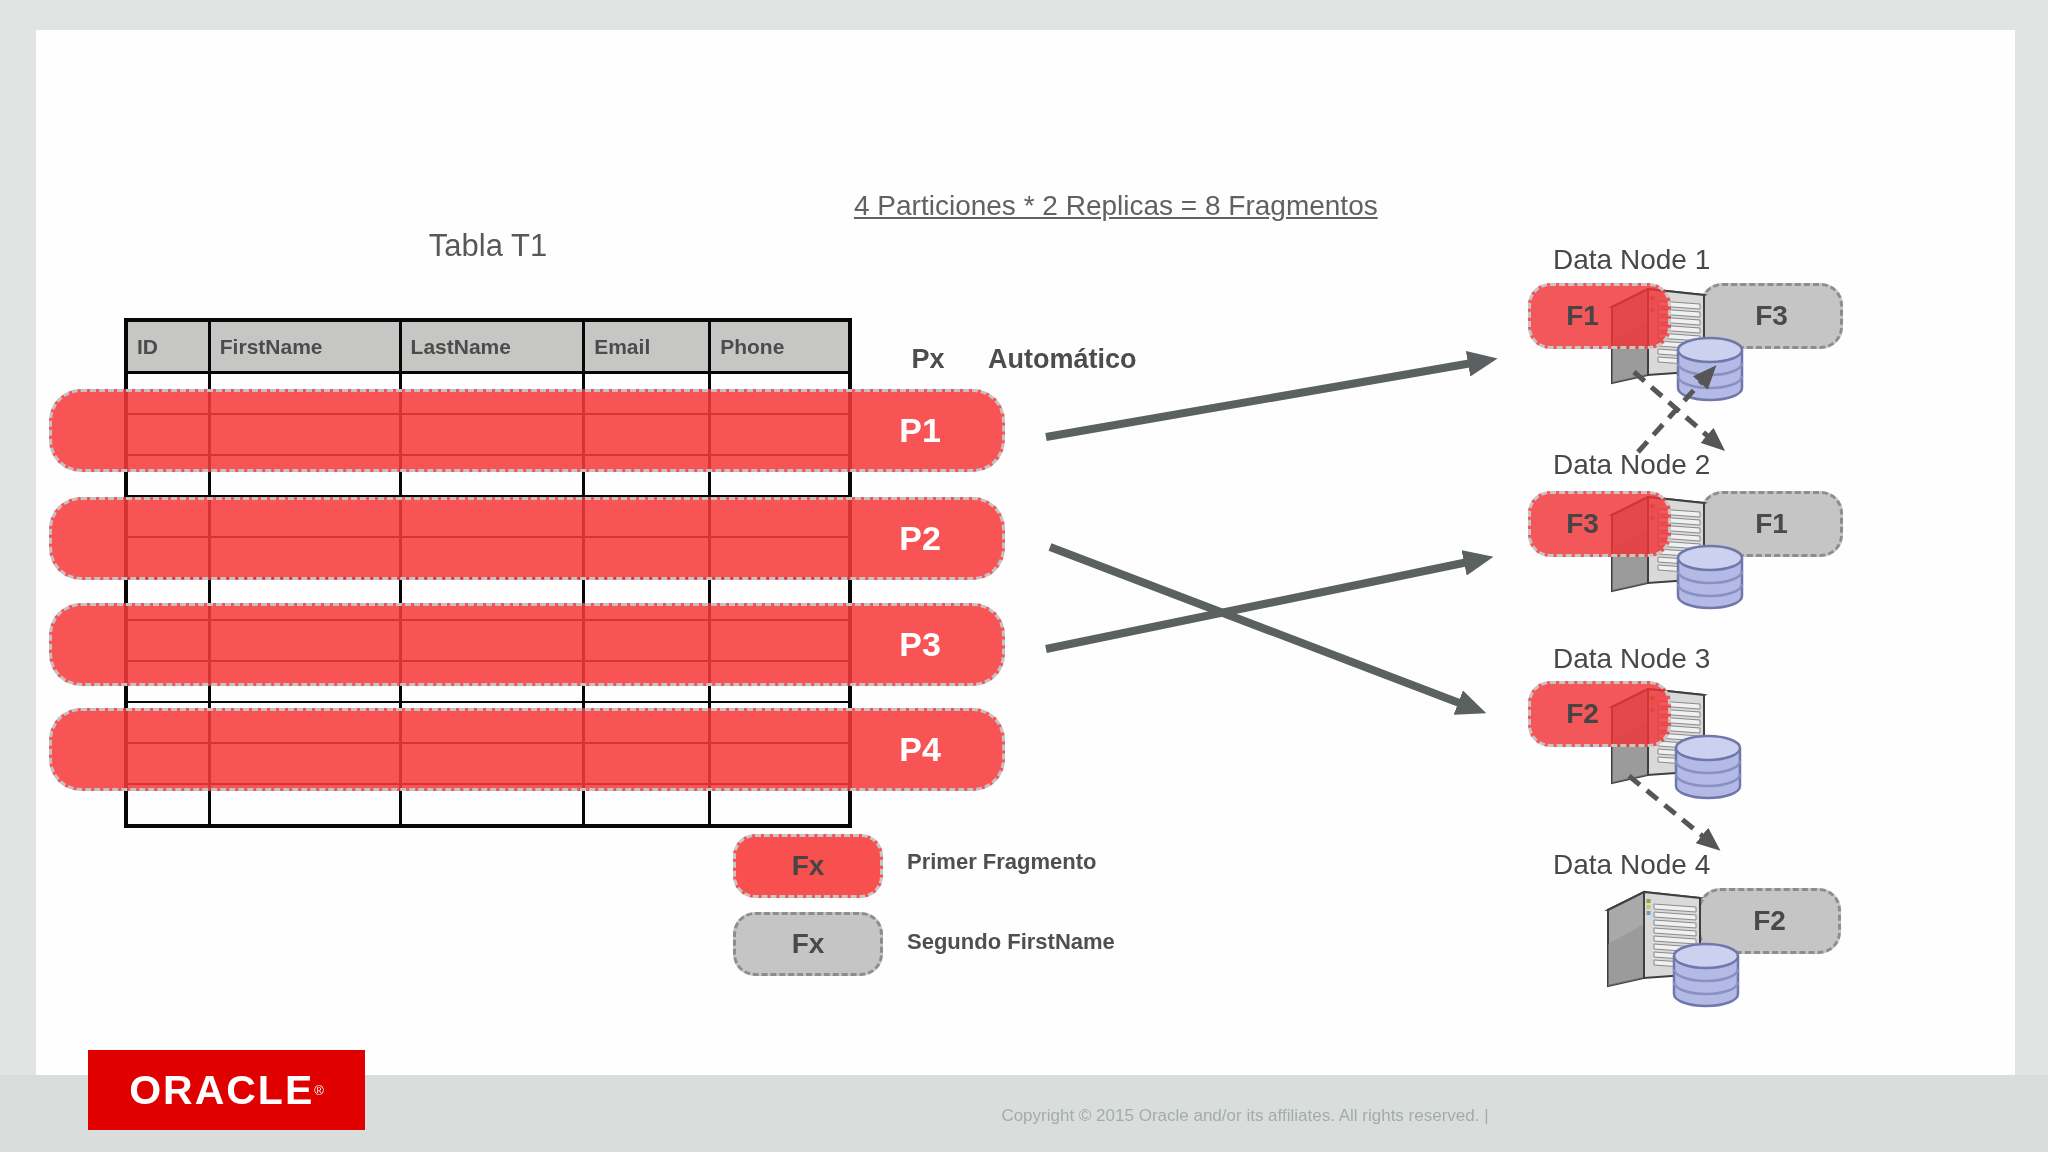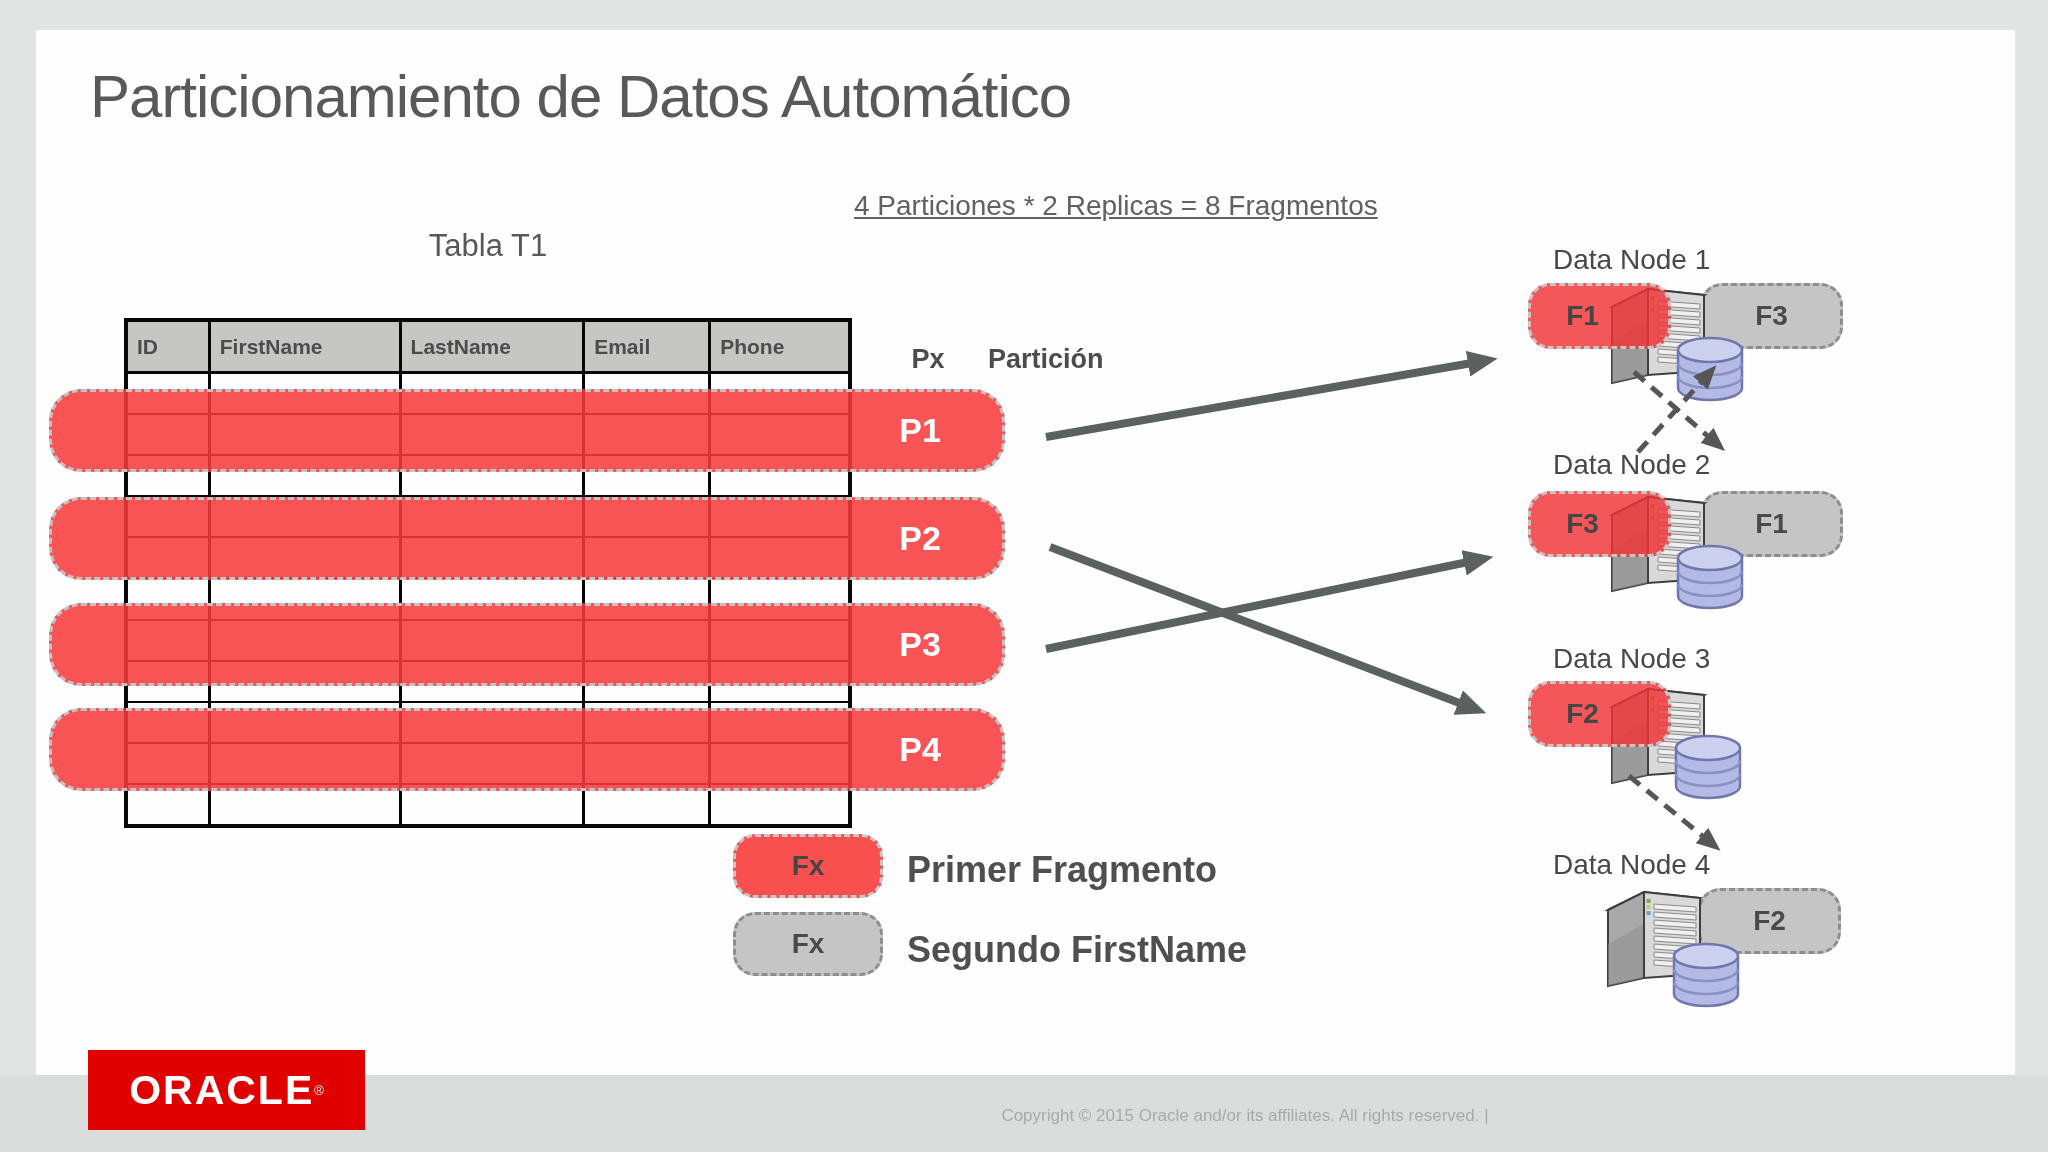--- a/index.html
+++ b/index.html
@@ -38,38 +38,37 @@
   .frag.red{background:rgba(240,50,52,0.82);border:3px dashed #c6c6c6;color:#454545;z-index:32;padding-right:34px;}
   .frag.gray{background:#c5c5c5;border:3px dashed #8d8d8d;color:#4a4a4a;z-index:30;}
   .frag.legend{width:150px;height:64px;padding:0;z-index:20;}
   .frag.legend.red{background:#f8504f;}
 
   .node-label{position:absolute;left:1553px;width:230px;font-size:28px;color:#484848;}
   .icon{position:absolute;}
   .server{z-index:31;}
   .cyl{z-index:34;}
 
-  .legend-text{position:absolute;left:907px;font-size:36px;font-weight:bold;color:#4f4f4f;}
+  .legend-text{position:absolute;left:907px;font-size:22px;font-weight:bold;color:#4f4f4f;}
 
   .arrows{position:absolute;left:0;top:0;z-index:40;pointer-events:none;}
 
   .oracle-box{position:absolute;left:88px;top:1050px;width:277px;height:80px;background:#e10000;z-index:50;
               display:flex;align-items:center;justify-content:center;}
   .oracle-word{color:#fff;font-size:41px;font-weight:bold;letter-spacing:2px;}
   .oracle-reg{color:#fff;font-size:13px;vertical-align:super;}
   .copyright{position:absolute;left:895px;top:1106px;width:700px;text-align:center;font-size:17px;color:#a4acab;z-index:51;}
 </style>
 </head>
 <body>
 
 <div class="stage">
   <div class="slide"></div>
   <div class="footer-band"></div>
 
-  <div class="title">Particionamiento de Datos Automático</div>
   <div class="subtitle">4 Particiones * 2 Replicas = 8 Fragmentos</div>
   <div class="tbl-caption">Tabla T1</div>
 
   <div class="tbl">
     <div class="hrow">
       <div class="hcell c1">ID</div>
       <div class="hcell c2">FirstName</div>
       <div class="hcell c3">LastName</div>
       <div class="hcell c4">Email</div>
       <div class="hcell c5">Phone</div>
@@ -157,21 +156,21 @@
 
   <div class="pbar" style="top:389px"></div>
   <div class="pbar" style="top:497px"></div>
   <div class="pbar" style="top:603px"></div>
   <div class="pbar" style="top:708px"></div>
   <div class="plabel" style="top:389px">P1</div>
   <div class="plabel" style="top:497px">P2</div>
   <div class="plabel" style="top:603px">P3</div>
   <div class="plabel" style="top:708px">P4</div>
   <div class="px-key">Px</div>
-  <div class="px-label">Partición</div>
+  <div class="px-label">Automático</div>
 
   <div class="frag red legend" style="left:733px;top:834px">
     <span>Fx</span>
   </div>
   <div class="legend-text" style="top:849px">Primer Fragmento</div>
   <div class="frag gray legend" style="left:733px;top:912px">
     <span>Fx</span>
   </div>
   <div class="legend-text" style="top:929px">Segundo FirstName</div>
 

